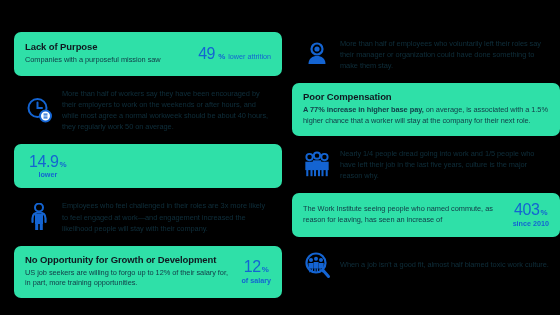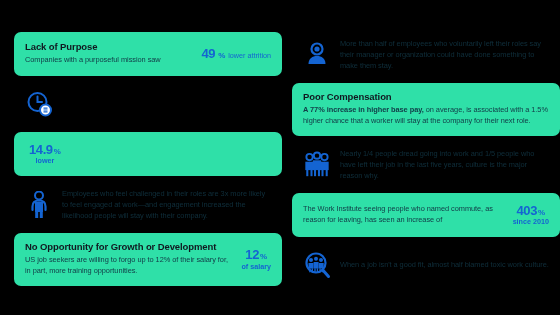--- a/index.html
+++ b/index.html
@@ -55,22 +55,22 @@
 
   .stat {
     flex:0 0 auto;
     text-align:center;
     color:#1464D2;
     line-height:1;
     padding-left:4px;
   }
   .stat-row { display:flex; align-items:baseline; justify-content:center; gap:1px; }
   .stat-num {
-    font-size:13px;
-    font-weight:bold;
+    font-size:16px;
+    font-weight:normal;
     letter-spacing:-0.4px;
   }
   .stat-unit {
     font-size:8px;
     font-weight:bold;
   }
   .stat-sub {
     display:block;
     font-size:7.2px;
     font-weight:bold;
@@ -129,20 +129,21 @@
 
     <div class="fact">
       <div class="fact-icon">
         <svg width="27" height="27" viewBox="0 0 27 27">
           <circle cx="11.5" cy="11" r="9" fill="none" stroke="#1464D2" stroke-width="2"></circle>
           <path d="M11.5 5.5 V11 H16" fill="none" stroke="#1464D2" stroke-width="2" stroke-linecap="round"></path>
           <circle cx="19.5" cy="19" r="5.5" fill="#FFFFFF" stroke="#1464D2" stroke-width="2"></circle>
           <path d="M17.5 17.2 h4 M17.5 19 h4 M17.5 20.8 h4" stroke="#1464D2" stroke-width="1.2"></path>
         </svg>
       </div>
+      <div class="fact-text">More than half of workers say they have been encouraged by their employers to work on the weekends or after hours, and while most agree a normal workweek should be about 40 hours, they regularly work 50 on average.</div>
     </div>
 
     <div class="card">
       <div class="stat">
         <div class="stat-row">
           <span class="stat-num">14.9</span>
           <span class="stat-unit">%</span>
         </div>
         <span class="stat-sub">lower</span>
       </div>

